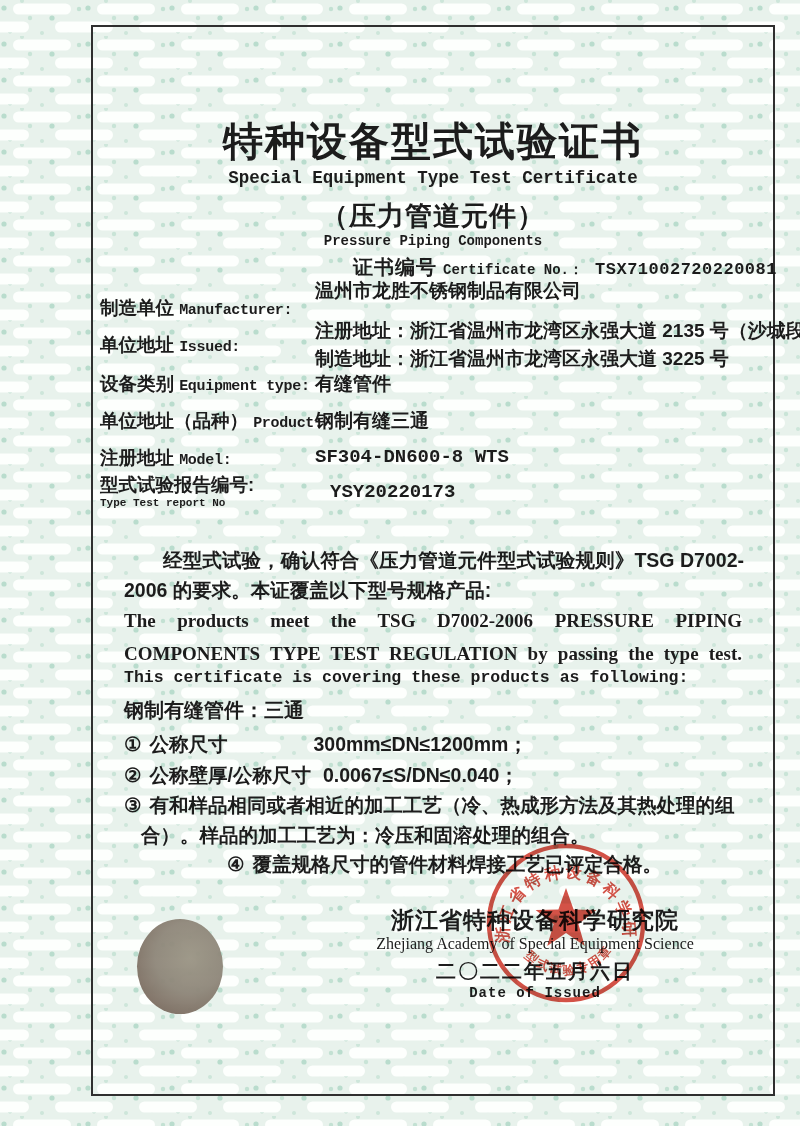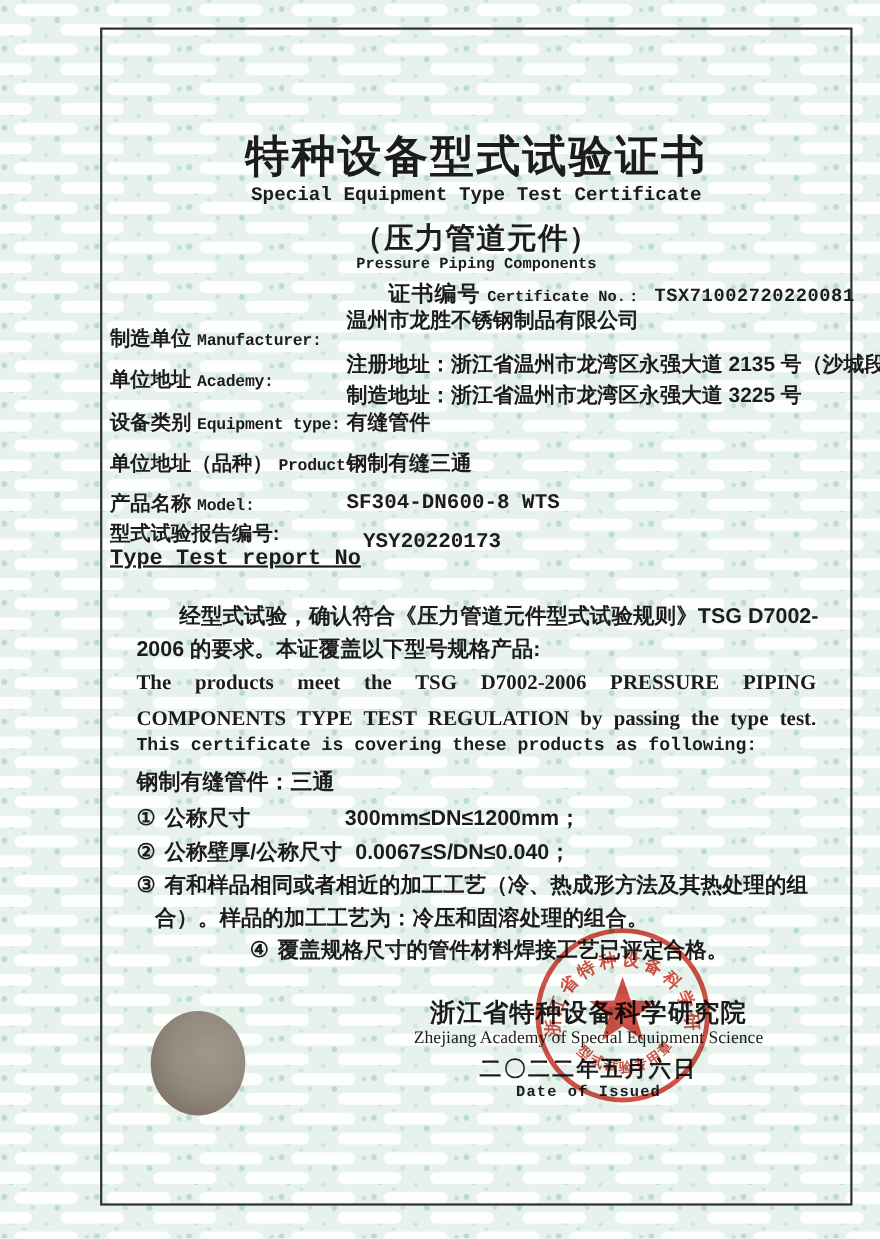--- a/index.html
+++ b/index.html
@@ -25,21 +25,21 @@
   .sub-en{top:233px;font-size:14px;font-weight:600;}
 
   .certno{top:254px;left:353px;display:flex;align-items:baseline;}
   .certno .l-cn{font-size:20px;font-weight:700;letter-spacing:1px;}
   .certno .l-en{font-size:14px;font-weight:600;margin-left:6px;}
   .certno .val{font-size:17px;font-weight:700;margin-left:12px;letter-spacing:.5px;}
 
   .flabel{left:100px;font-size:18.5px;font-weight:700;white-space:nowrap;}
   .flabel .en{font-size:15px;font-weight:600;letter-spacing:-.3px;}
   .fvalue{left:315px;font-size:19px;font-weight:600;white-space:nowrap;}
-  .flabel-en2{left:100px;font-size:20px;font-weight:600;text-decoration:underline;}
+  .flabel-en2{left:100px;font-size:11px;font-weight:600;}
 
   .stmt-cn{top:545px;left:124px;width:620px;font-size:19.5px;line-height:30px;
     text-indent:2em;font-weight:600;text-align:justify;}
   .stmt-en-b{top:604px;left:124px;width:618px;font-size:19px;line-height:33px;
     font-weight:700;text-align:justify;text-align-last:justify;}
   .stmt-en-m{top:668px;left:124px;font-size:16.5px;font-weight:600;}
 
   .prod{left:124px;width:624px;}
   .prod-head{top:697px;font-size:20px;font-weight:700;}
   .prod-item{font-size:19.5px;font-weight:600;line-height:30px;
@@ -100,39 +100,39 @@
 </div>
 
 <div class="abs flabel" style="top:295px">
   <span class="cn">制造单位</span>
   <span class="mono en">Manufacturer:</span>
 </div>
 <div class="abs fvalue cn" style="top:278px">温州市龙胜不锈钢制品有限公司</div>
 
 <div class="abs flabel" style="top:332px">
   <span class="cn">单位地址</span>
-  <span class="mono en">Academy:</span>
+  <span class="mono en">Issued:</span>
 </div>
 <div class="abs fvalue cn" style="top:318px">注册地址：浙江省温州市龙湾区永强大道 2135 号（沙城段）</div>
 <div class="abs fvalue cn" style="top:346px">制造地址：浙江省温州市龙湾区永强大道 3225 号</div>
 
 <div class="abs flabel" style="top:371px">
   <span class="cn">设备类别</span>
   <span class="mono en">Equipment type:</span>
 </div>
 <div class="abs fvalue cn" style="top:371px">有缝管件</div>
 
 <div class="abs flabel" style="top:408px">
   <span class="cn">单位地址（品种）</span>
   <span class="mono en">Product:</span>
 </div>
 <div class="abs fvalue cn" style="top:408px">钢制有缝三通</div>
 
 <div class="abs flabel" style="top:445px">
-  <span class="cn">产品名称</span>
+  <span class="cn">注册地址</span>
   <span class="mono en">Model:</span>
 </div>
 <div class="abs fvalue mono" style="top:446px;font-weight:700">SF304-DN600-8 WTS</div>
 
 <div class="abs flabel cn" style="top:472px">型式试验报告编号:</div>
 <div class="abs flabel-en2 mono" style="top:497px">Type Test report No</div>
 <div class="abs fvalue mono" style="top:481px;left:330px;font-weight:700">YSY20220173</div>
 
 <div class="abs stmt-cn cn">经型式试验，确认符合《压力管道元件型式试验规则》TSG D7002-2006 的要求。本证覆盖以下型号规格产品:</div>
 <div class="abs stmt-en-b serif">The products meet the TSG D7002-2006 PRESSURE PIPING COMPONENTS TYPE TEST REGULATION by passing the type test.</div>

